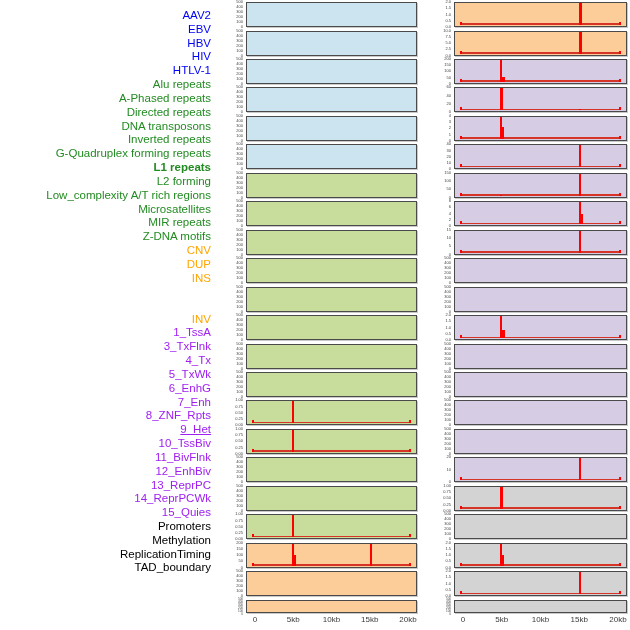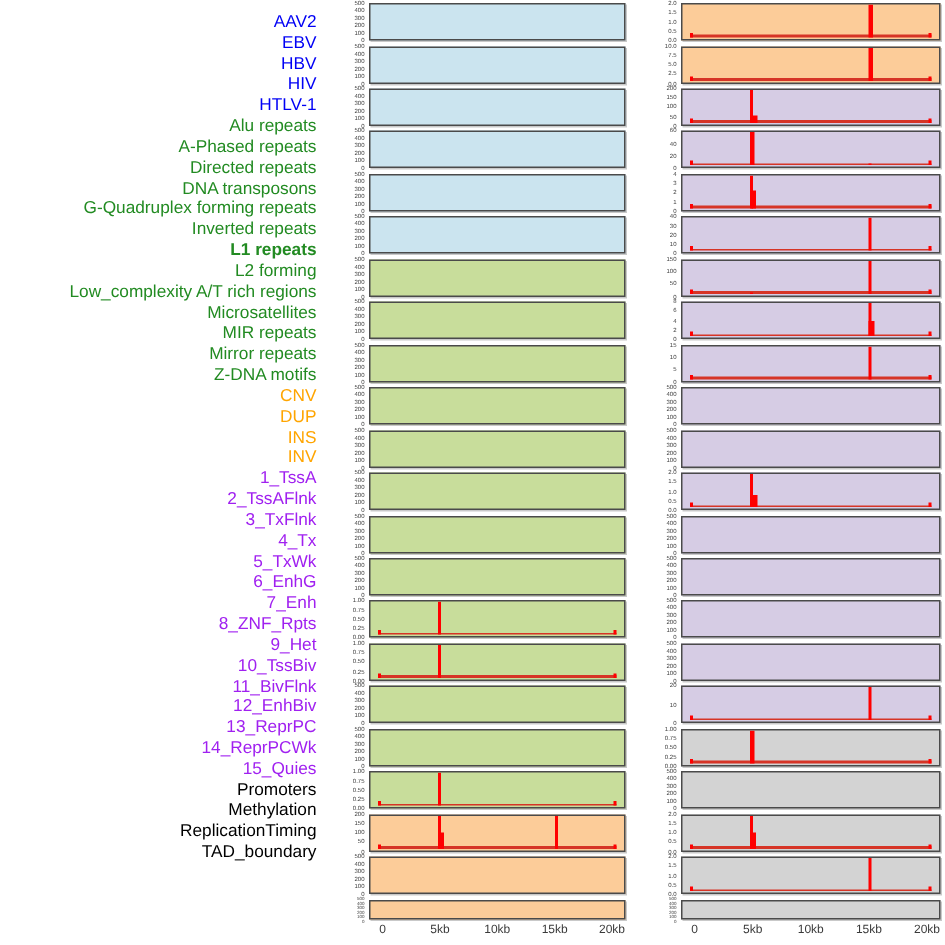--- a/index.html
+++ b/index.html
@@ -19,42 +19,40 @@
     <div style="position:absolute;left:0;top:9px;width:211px;">
       <div class="feat-label" style="color:#0000F5;">AAV2</div>
       <div class="feat-label" style="color:#0000F5;">EBV</div>
       <div class="feat-label" style="color:#0000F5;">HBV</div>
       <div class="feat-label" style="color:#0000F5;">HIV</div>
       <div class="feat-label" style="color:#0000F5;">HTLV-1</div>
       <div class="feat-label" style="color:#228B22;">Alu repeats</div>
       <div class="feat-label" style="color:#228B22;">A-Phased repeats</div>
       <div class="feat-label" style="color:#228B22;">Directed repeats</div>
       <div class="feat-label" style="color:#228B22;">DNA transposons</div>
+      <div class="feat-label" style="color:#228B22;">Inverted repeats</div>
       <div class="feat-label" style="color:#228B22;">G-Quadruplex forming repeats</div>
-      <div class="feat-label" style="color:#228B22;">Inverted repeats</div>
       <div class="feat-label" style="color:#228B22;font-weight:bold;">L1 repeats</div>
       <div class="feat-label" style="color:#228B22;">L2 forming</div>
       <div class="feat-label" style="color:#228B22;">Low_complexity A/T rich regions</div>
       <div class="feat-label" style="color:#228B22;">Microsatellites</div>
       <div class="feat-label" style="color:#228B22;">MIR repeats</div>
-      <div class="feat-label" style="color:#228B22;">Mirror repeats</div>
       <div class="feat-label" style="color:#228B22;text-align:right;">Z-DNA motifs</div>
       <div class="feat-label" style="color:#FFA500;">CNV</div>
       <div class="feat-label" style="color:#FFA500;">DUP</div>
       <div class="feat-label" style="color:#FFA500;">INS</div>
-      <div class="feat-label" style="color:#FFA500;">INV</div>
+      <div class="feat-label" style="color:#FFA500;margin-top:27px;">INV</div>
       <div class="feat-label" style="color:#A020F0;">1_TssA</div>
-      <div class="feat-label" style="color:#A020F0;">2_TssAFlnk</div>
       <div class="feat-label" style="color:#A020F0;">3_TxFlnk</div>
       <div class="feat-label" style="color:#A020F0;">4_Tx</div>
       <div class="feat-label" style="color:#A020F0;">5_TxWk</div>
       <div class="feat-label" style="color:#A020F0;">6_EnhG</div>
       <div class="feat-label" style="color:#A020F0;">7_Enh</div>
       <div class="feat-label" style="color:#A020F0;">8_ZNF_Rpts</div>
-      <div class="feat-label" style="color:#A020F0;">9_Het</div>
+      <div class="feat-label" style="color:#A020F0;text-decoration:underline;">9_Het</div>
       <div class="feat-label" style="color:#A020F0;">10_TssBiv</div>
       <div class="feat-label" style="color:#A020F0;">11_BivFlnk</div>
       <div class="feat-label" style="color:#A020F0;">12_EnhBiv</div>
       <div class="feat-label" style="color:#A020F0;">13_ReprPC</div>
       <div class="feat-label" style="color:#A020F0;">14_ReprPCWk</div>
       <div class="feat-label" style="color:#A020F0;">15_Quies</div>
       <div class="feat-label" style="color:#000000;">Promoters</div>
       <div class="feat-label" style="color:#000000;">Methylation</div>
       <div class="feat-label" style="color:#000000;">ReplicationTiming</div>
       <div class="feat-label" style="color:#000000;">TAD_boundary</div>

